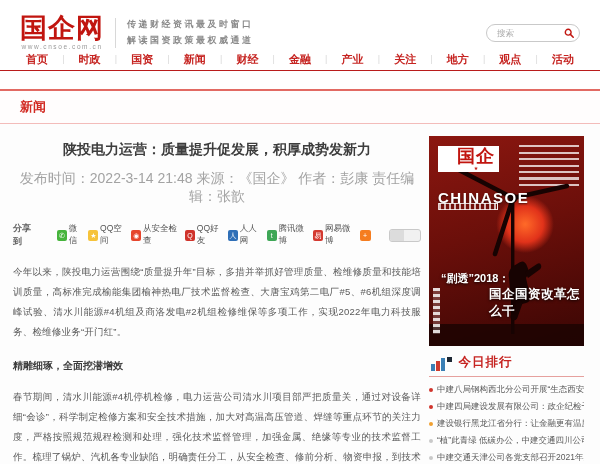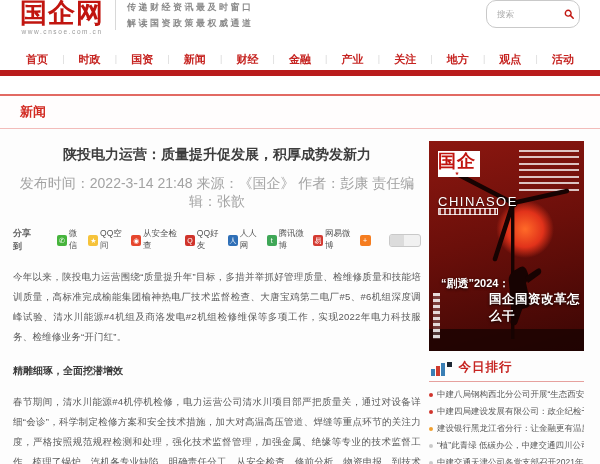--- a/index.html
+++ b/index.html
@@ -2,32 +2,32 @@
 <html><head>
 <meta charset="utf-8">
 <style>
   html,body{margin:0;padding:0;}
   body{
     width:600px;height:464px;overflow:hidden;background:#fdfdfd;
     font-family:"Liberation Sans","DejaVu Sans",sans-serif;
     -webkit-font-smoothing:antialiased;
   }
   
-  .hdr{height:48px;background:#fff;display:flex;padding:0 20px 0 20px;box-sizing:border-box;}
+  .hdr{height:48px;background:#fff;display:flex;align-items:center;padding:18px 20px 0 20px;box-sizing:border-box;}
   .logo{display:flex;flex-direction:column;align-items:center;line-height:1;}
   .logo-cn{font-family:"Liberation Serif","DejaVu Serif",serif;font-weight:bold;font-size:27px;color:#c1150f;letter-spacing:1px;}
   .logo-url{font-size:6.5px;color:#9a9a9a;letter-spacing:1.6px;margin-top:2px;}
   .hdr-div{width:1px;height:30px;background:#d8d8d8;margin:0 11px;}
   .tagline{font-size:9px;font-weight:bold;color:#8a8a8a;letter-spacing:2.5px;line-height:1.75;}
-  .search{margin-left:auto;width:94px;height:28px;border:1px solid #c9c9c9;border-radius:10px;background:#fff;display:flex;align-items:center;padding:0 5px 0 8px;box-sizing:border-box;}
+  .search{margin-left:auto;width:94px;height:18px;border:1px solid #c9c9c9;border-radius:10px;background:#fff;display:flex;align-items:center;padding:0 5px 0 8px;box-sizing:border-box;}
   .search input{border:none;outline:none;flex:1;min-width:0;font-size:8.5px;color:#666;background:transparent;font-family:inherit;}
   .search input::placeholder{color:#aaa;}
   .mag{width:10px;height:10px;flex:0 0 auto;}
   
-  .nav{height:22px;display:flex;align-items:center;justify-content:space-between;padding:0 26px;border-bottom:6px solid #b91c1c;background:#fff;}
+  .nav{height:22px;display:flex;align-items:center;justify-content:space-between;padding:0 26px;border-bottom:1px solid #b91c1c;background:#fff;}
   .nav-item{font-size:11px;font-weight:bold;color:#c62421;text-decoration:none;cursor:pointer;}
   .nav-sep{color:#d9d9d9;font-size:9px;}
   
   .band-gap{height:18px;background:#fff;}
   .band{border-top:2px solid #e26a63;border-bottom:1px solid #f3bcba;background:#fffdfd;padding:6px 20px 7px 20px;}
   .band-title{font-size:13px;font-weight:bold;color:#d22b23;}
   
   .main{display:flex;padding:12px 8px 0 13px;box-sizing:border-box;}
   .art{width:416px;flex:0 0 auto;padding-right:8px;box-sizing:border-box;}
   .art-title{font-size:14px;font-weight:bold;color:#3d3d3d;text-align:center;line-height:22px;margin:2px 0 10px 0;}
@@ -42,24 +42,24 @@
   .art p{font-size:9.5px;color:#595959;line-height:20px;margin:14px 0 0 0;letter-spacing:0.2px;text-align:justify;}
   .art h3{font-size:10px;font-weight:bold;color:#3c3c3c;margin:17px 0 0 0;}
   
   .side{width:155px;flex:0 0 auto;}
   .cover{position:relative;width:155px;height:210px;overflow:hidden;cursor:pointer;
     background:
       radial-gradient(circle 40px at 62% 42%, #ff6a28 0%, #e1321a 45%, rgba(160,20,10,0) 72%),
       linear-gradient(165deg,#8c1710 0%, #6b0f0a 45%, #3a0604 100%);}
   .cover-headlines{position:absolute;top:9px;right:5px;width:60px;height:42px;
     background:repeating-linear-gradient(to bottom, rgba(255,255,255,.75) 0 2px, rgba(255,255,255,0) 2px 6.5px);}
-  .masthead{position:absolute;top:10px;left:9px;background:#fff;padding:1px 4px 2px 0;text-align:center;}
+  .masthead{position:absolute;top:10px;left:9px;background:#fff;padding:1px 4px 2px 19px;text-align:center;}
   .masthead-cn{font-family:"Liberation Serif","DejaVu Serif",serif;font-weight:bold;font-size:18px;color:#c1150f;line-height:1.05;letter-spacing:1px;}
   .masthead-star{color:#c1150f;font-size:5px;line-height:4px;}
-  .masthead-sub{position:absolute;top:53px;left:9px;color:#fff;font-weight:normal;font-size:13px;letter-spacing:1.5px;text-shadow:0 1px 2px rgba(0,0,0,.6);}
+  .masthead-sub{position:absolute;top:53px;left:9px;color:#fff;font-weight:bold;font-size:15px;letter-spacing:1.5px;text-shadow:0 1px 2px rgba(0,0,0,.6);}
   .masthead-strip{position:absolute;top:67px;left:9px;width:58px;height:5px;border:1px solid rgba(255,255,255,.8);background:repeating-linear-gradient(to right, rgba(255,255,255,.7) 0 2px, transparent 2px 5px);}
   .cover-art{position:absolute;inset:0;}
   .cover-title{position:absolute;left:12px;bottom:26px;color:#fff;font-weight:bold;text-shadow:0 1px 3px rgba(0,0,0,.85);line-height:1.35;}
   .cover-title .l1{font-size:11px;}
   .cover-title .l2{font-size:12.5px;letter-spacing:0.5px;padding-left:48px;}
   .cover-spine{position:absolute;left:4px;bottom:12px;width:7px;height:46px;background:repeating-linear-gradient(to bottom, rgba(255,255,255,.85) 0 3px, rgba(255,255,255,.2) 3px 6px);}
   .rank{margin-top:8px;}
   .rank-hd{display:flex;align-items:flex-end;gap:7px;padding:0 0 5px 2px;border-bottom:1px solid #e6a19e;}
   .rank-ic{display:flex;align-items:flex-end;gap:1.5px;height:14px;position:relative;padding-right:7px;}
   .rank-ic b{display:block;width:3.5px;}
@@ -188,21 +188,21 @@
         <path d="M96 136 l12 -8 q3 -2 4 1 q1 3 -2 5 l-11 8 z" fill="#170302"></path>
         <path d="M88 162 l-6 16 q-2 5 2 6 q4 1 5 -4 l5 -14 z" fill="#170302"></path>
       </svg>
       <div class="masthead">
         <div class="masthead-cn">国企</div>
         <div class="masthead-star">★</div>
       </div>
       <div class="masthead-sub">CHINASOE</div>
       <div class="masthead-strip"></div>
       <div class="cover-title">
-        <div class="l1">“剧透”2024：</div>
+        <div class="l1">“剧透”2018：</div>
         <div class="l2">国企国资改革怎么干</div>
       </div>
       <div class="cover-spine"></div>
     </div>
 
     <div class="rank">
       <div class="rank-hd">
         <span class="rank-ic" id="rank-icon">
             <b style="height: 7px; background: rgb(58, 127, 181);"></b>
             <span class="sq"></span>

